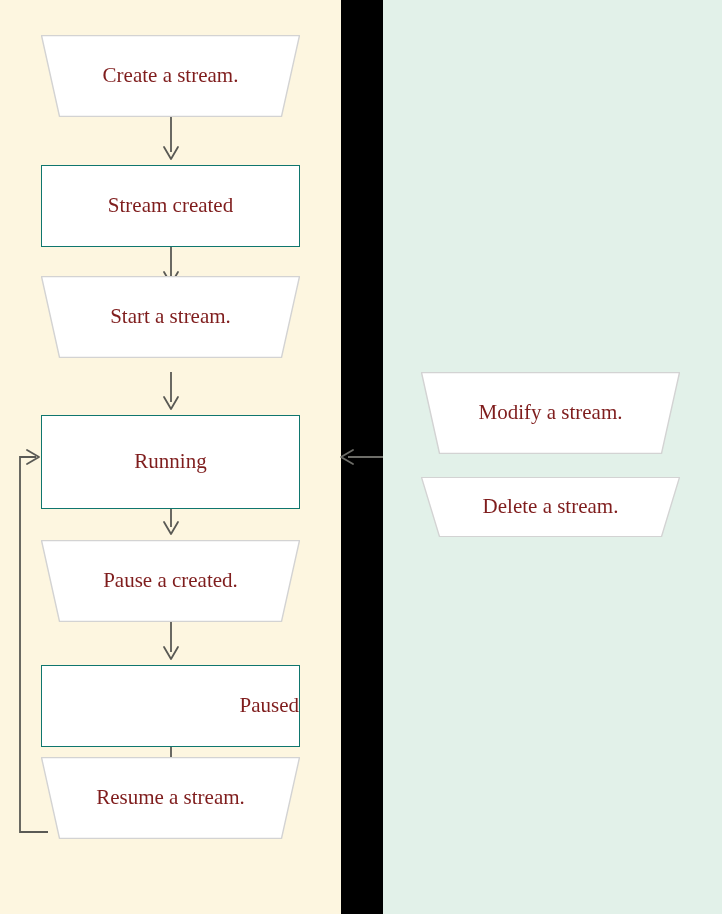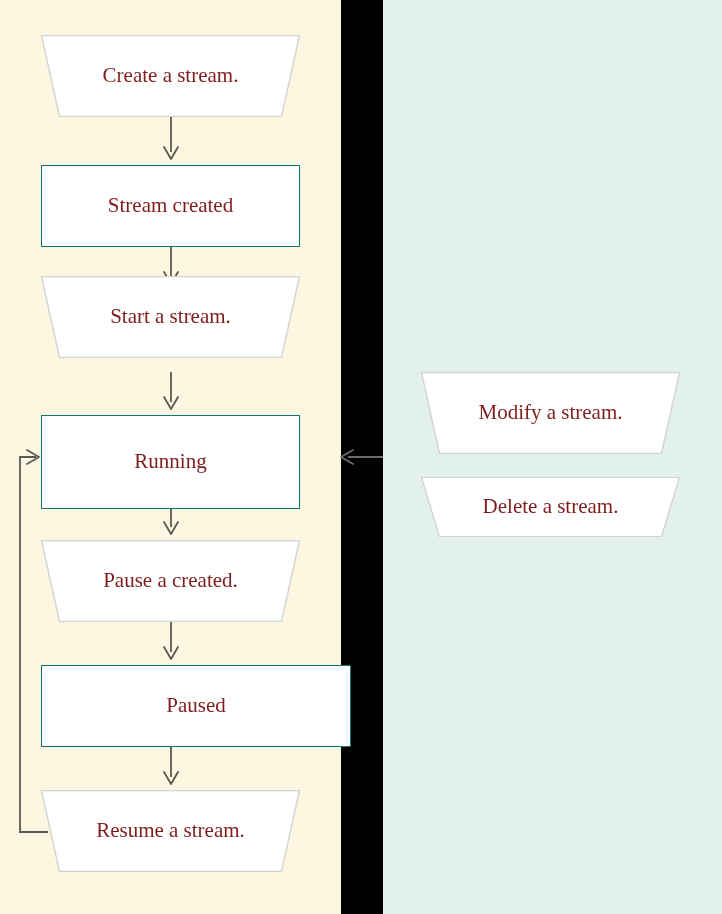--- a/index.html
+++ b/index.html
@@ -163,25 +163,25 @@
     <span class="node-label">Running</span>
   </div>
 
   <div class="node action" style="left:41px; top:540px; width:259px; height:82px;">
     <svg class="trap-shape" viewBox="0 0 259 82" preserveAspectRatio="none">
       <polygon points="0.5,0.5 258.5,0.5 240.5,81.5 18.5,81.5" fill="#ffffff" stroke="#d3d3d3" stroke-width="1.4"></polygon>
     </svg>
     <span class="node-label">Pause a created.</span>
   </div>
 
-  <div class="node state" style="left:41px; top:665px; width:310px; height:82px;">
+  <div class="node state" style="left:41px; top:665px; width:259px; height:82px;justify-content:flex-end;">
     <span class="node-label">Paused</span>
   </div>
 
-  <div class="node action" style="left:41px; top:790px; width:259px; height:82px;">
+  <div class="node action" style="left:41px; top:757px; width:259px; height:82px;">
     <svg class="trap-shape" viewBox="0 0 259 82" preserveAspectRatio="none">
       <polygon points="0.5,0.5 258.5,0.5 240.5,81.5 18.5,81.5" fill="#ffffff" stroke="#d3d3d3" stroke-width="1.4"></polygon>
     </svg>
     <span class="node-label">Resume a stream.</span>
   </div>
 
   <div class="node action" style="left:421px; top:352px; width:259px; height:82px;margin-top:20px;">
     <svg class="trap-shape" viewBox="0 0 259 82" preserveAspectRatio="none">
       <polygon points="0.5,0.5 258.5,0.5 240.5,81.5 18.5,81.5" fill="#ffffff" stroke="#d3d3d3" stroke-width="1.4"></polygon>
     </svg>

